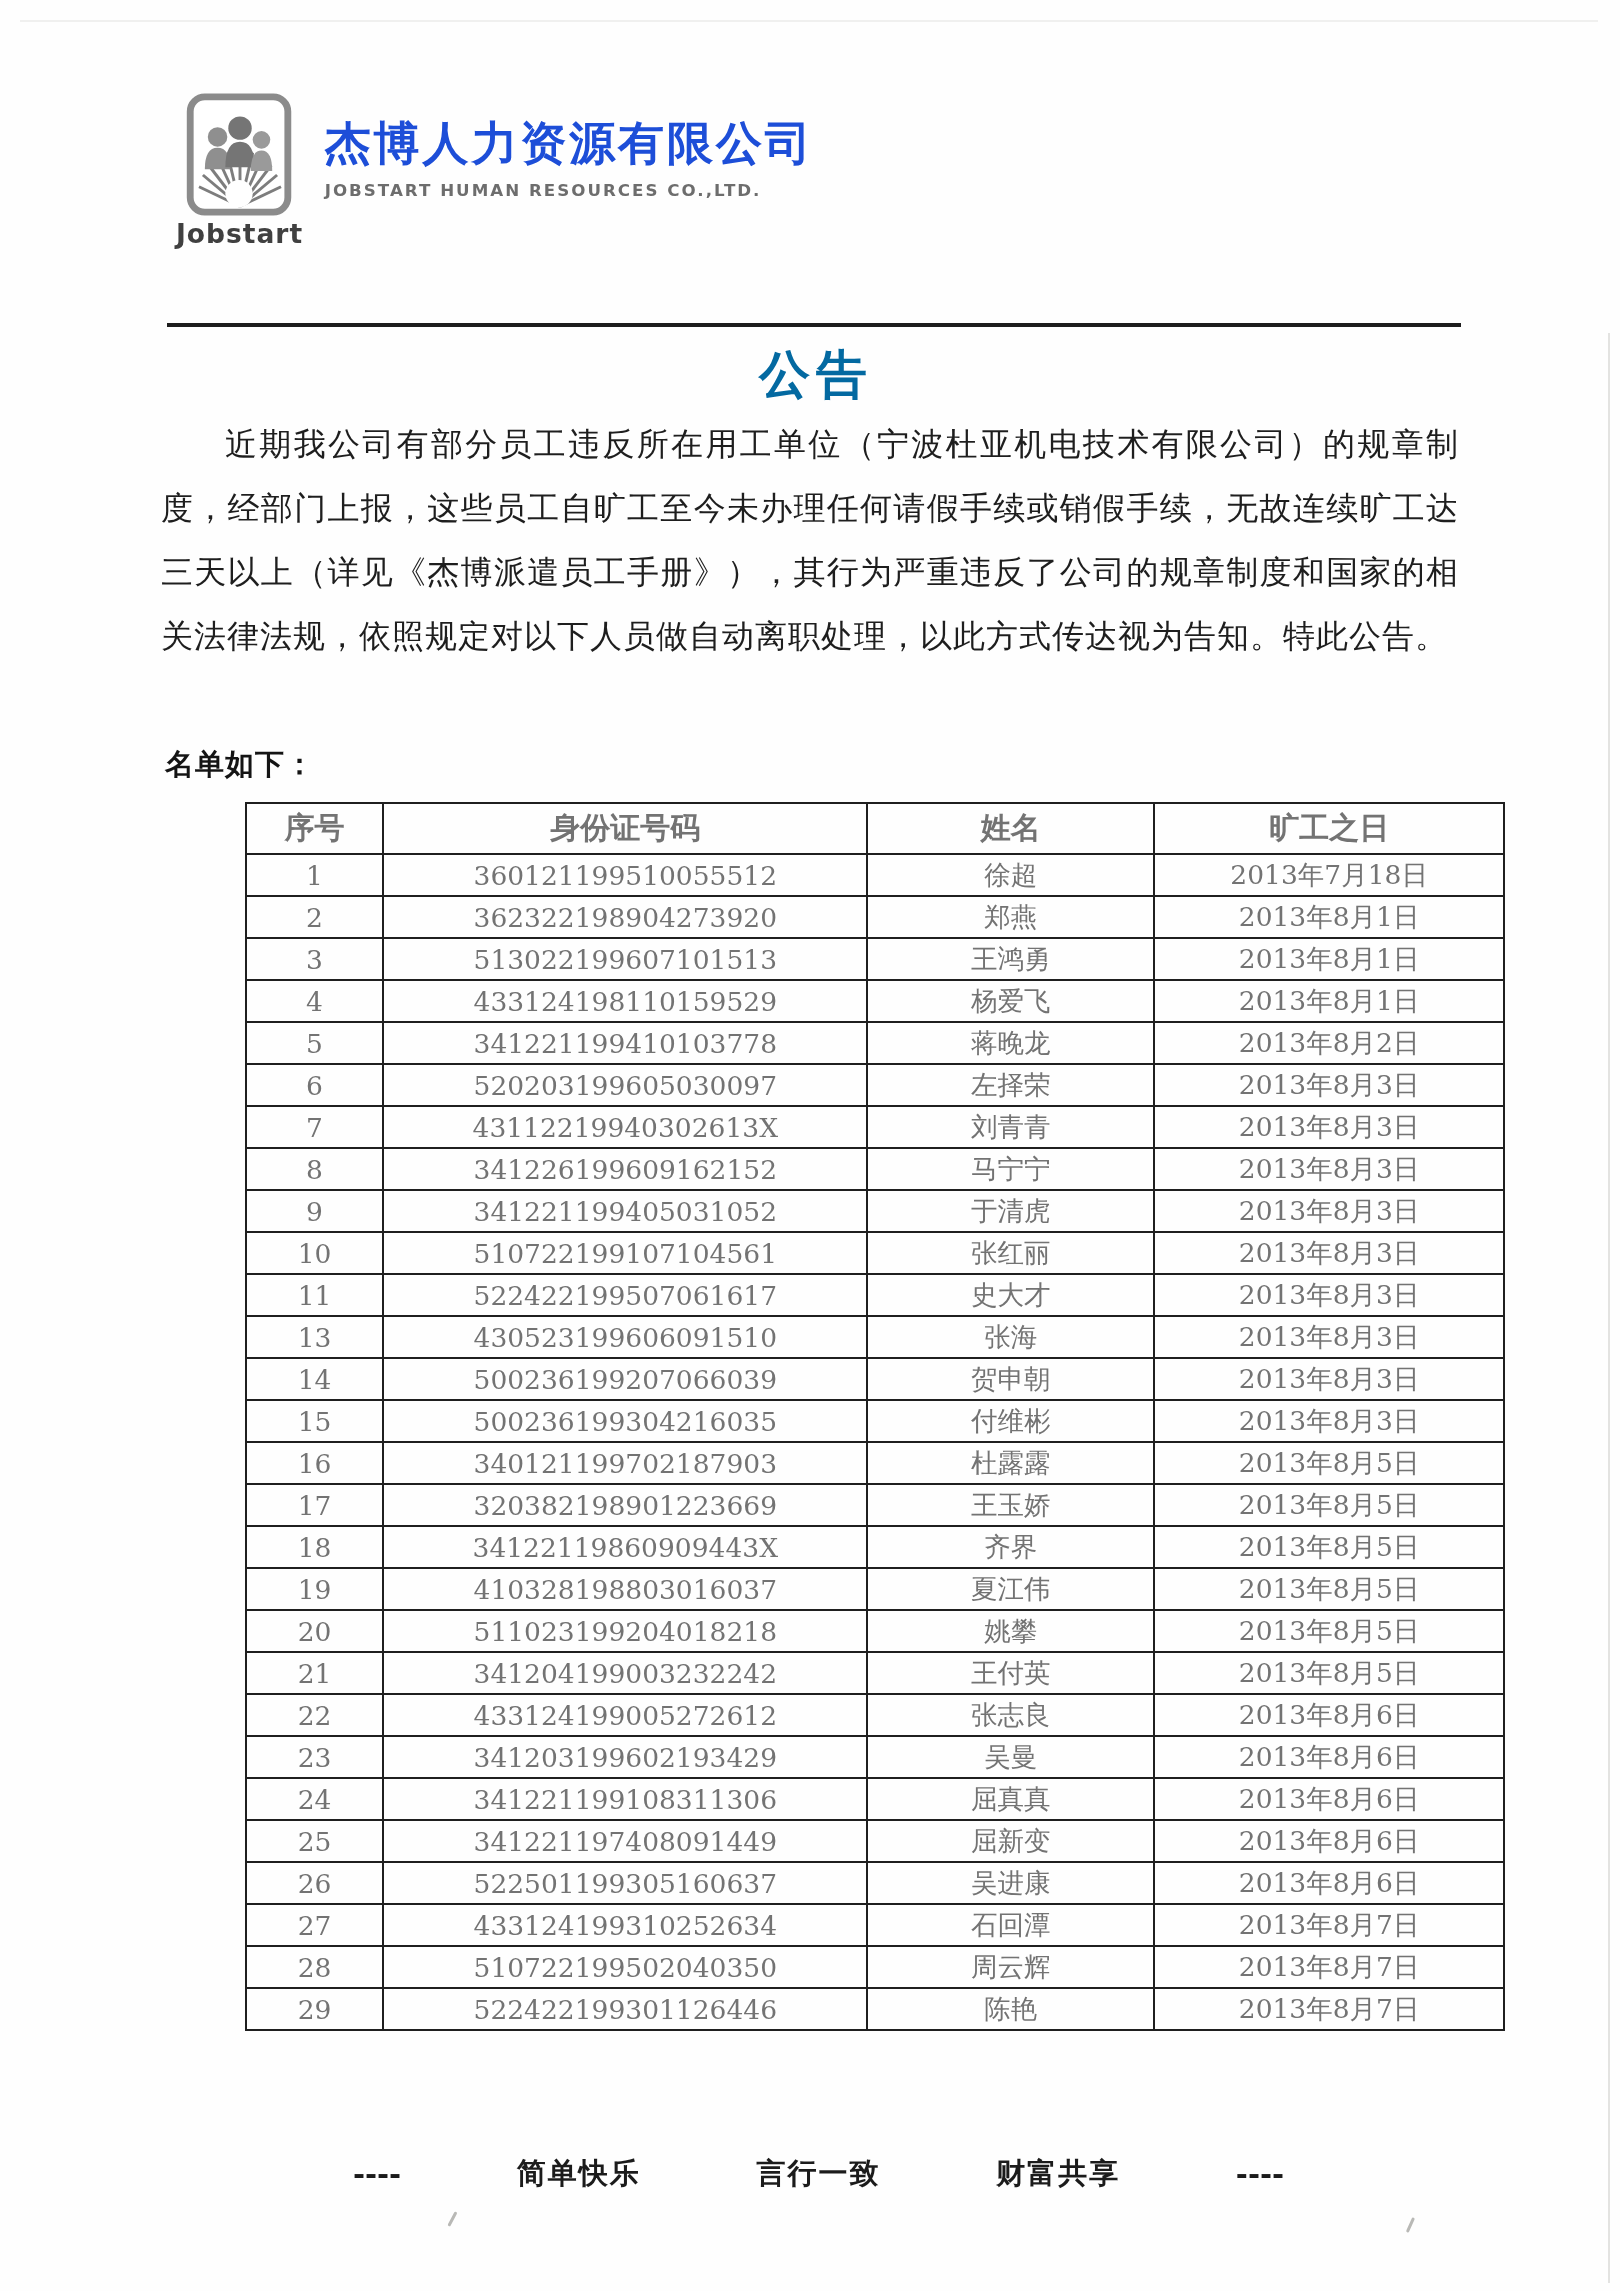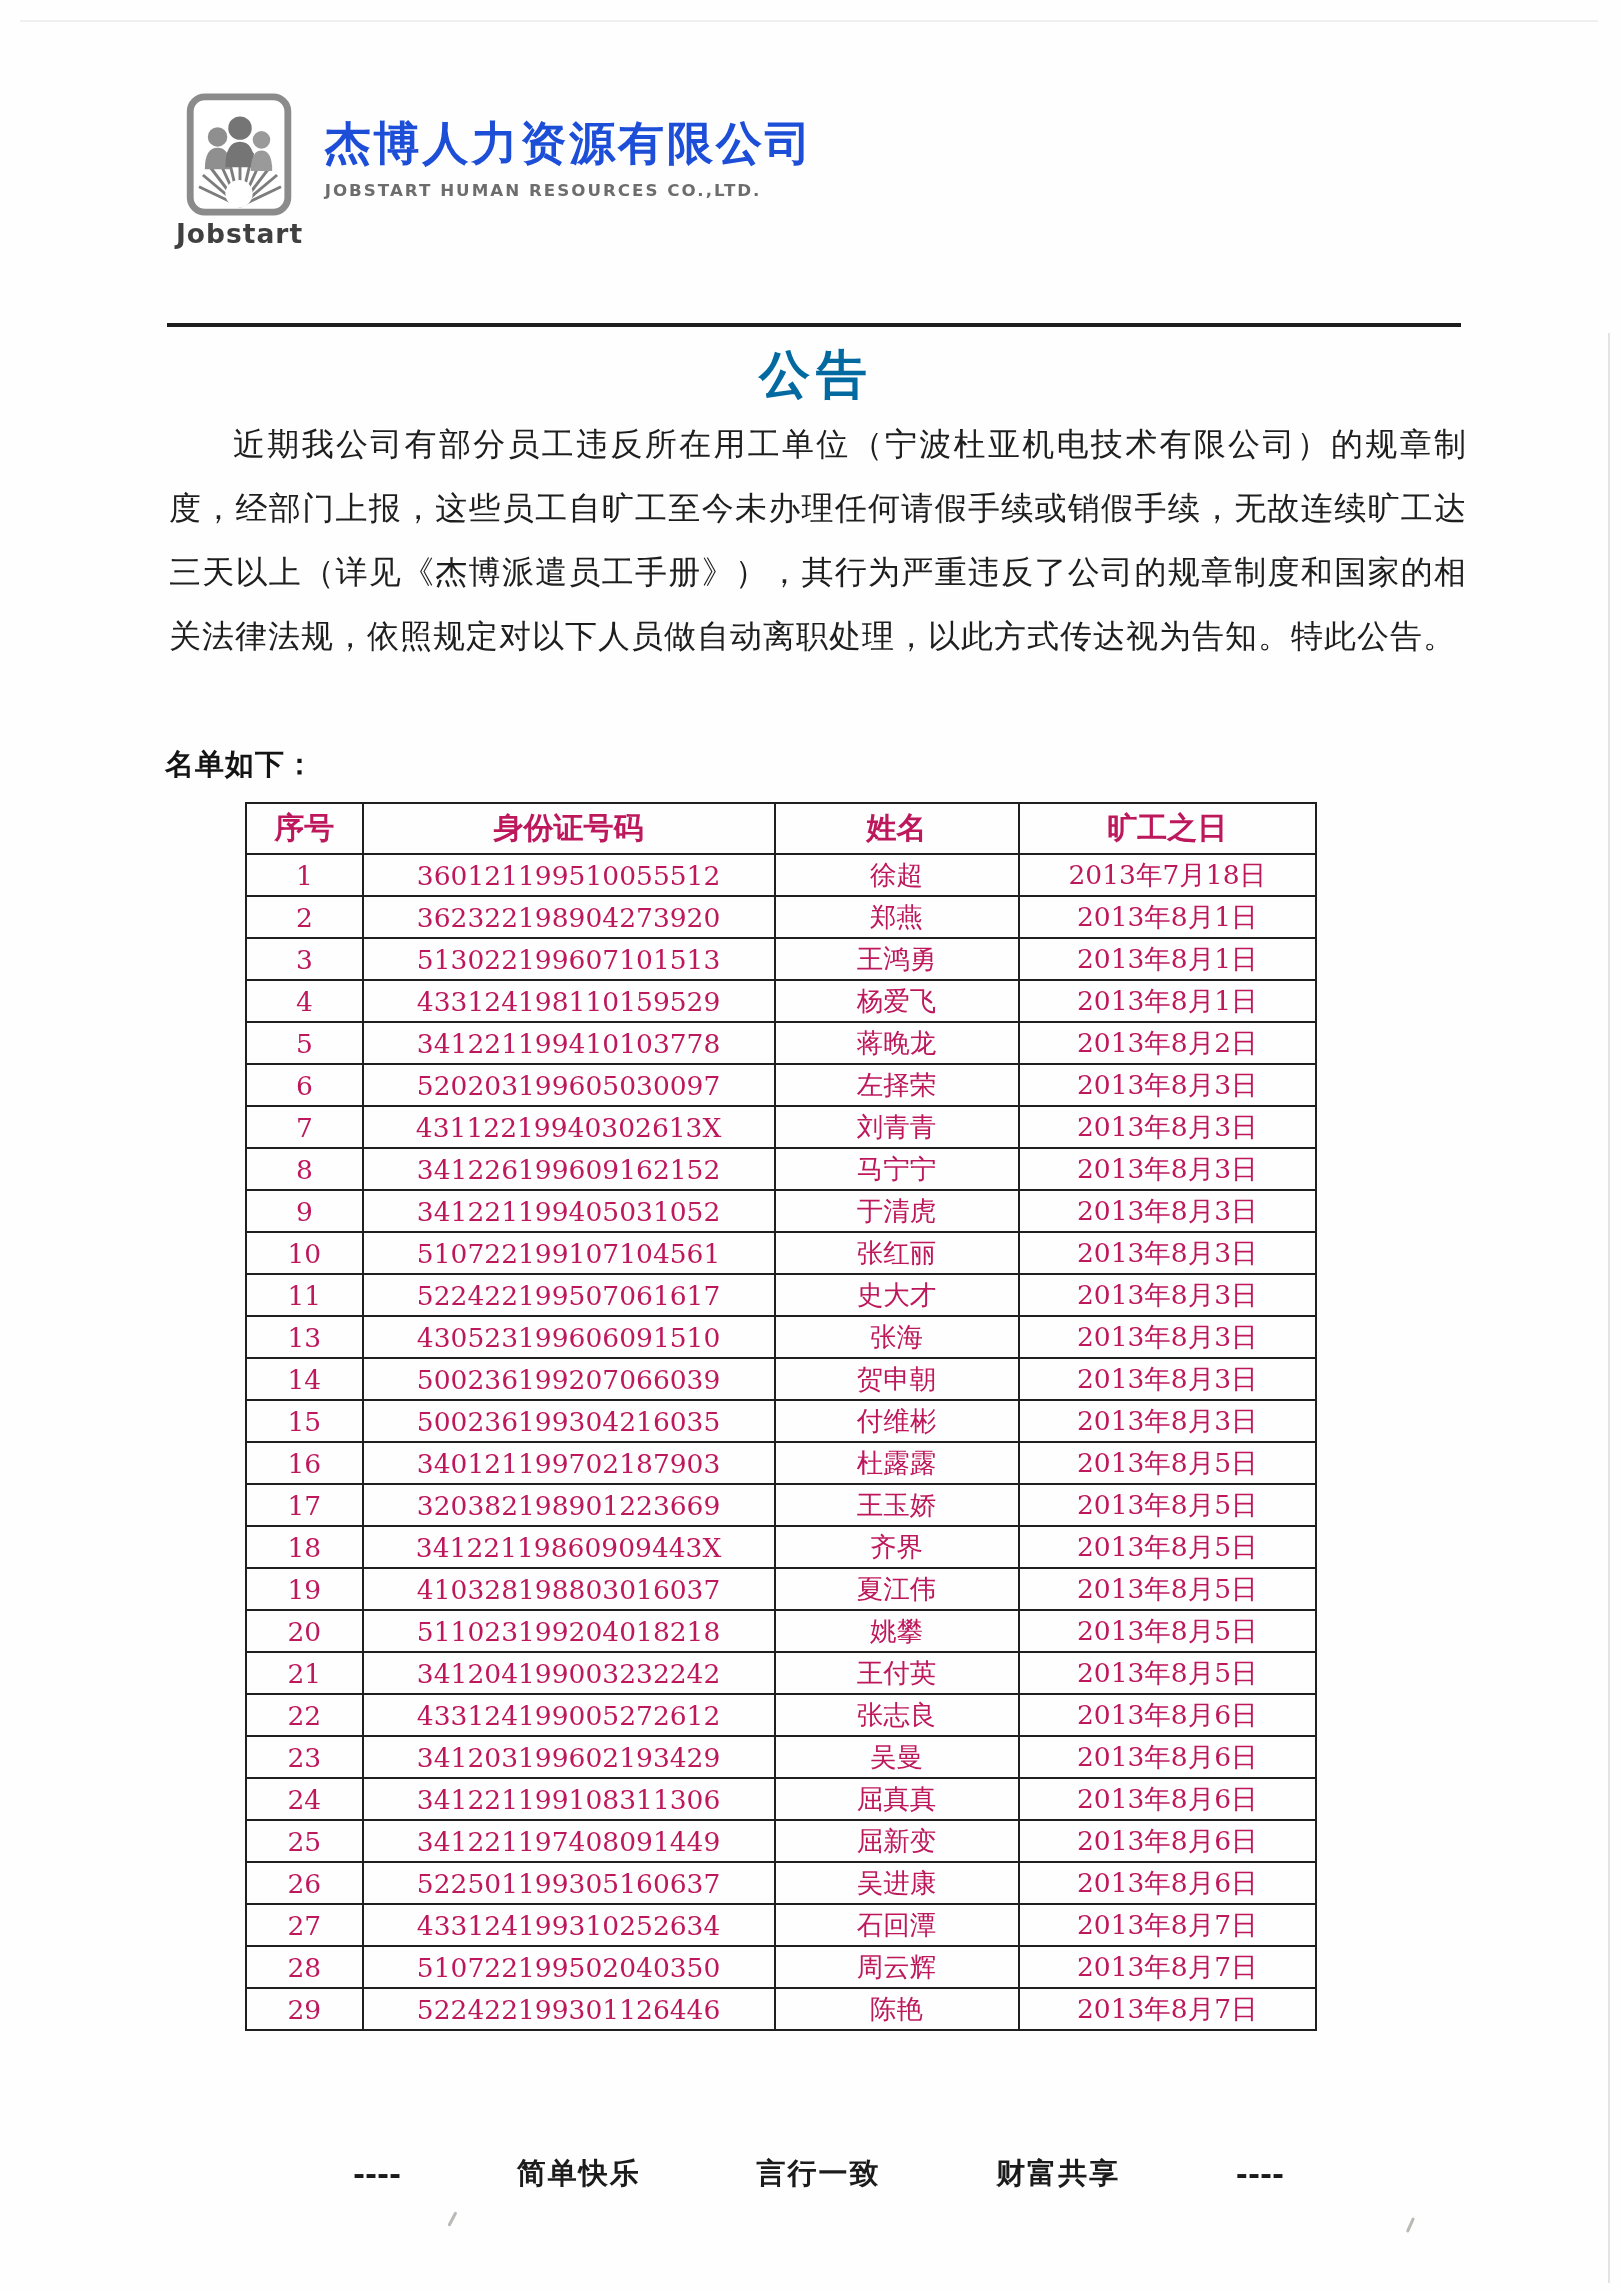--- a/index.html
+++ b/index.html
@@ -37,35 +37,35 @@
   }
 
   .rule{position:absolute;left:167px;top:323px;width:1294px;height:3.9px;background:#1d1d1d;}
 
   .doc-title{
     position:absolute;left:169px;top:341px;width:1294px;
     text-align:center;font-size:51px;font-weight:bold;letter-spacing:5.9px;color:#0369a1;
   }
 
   .body-par{
-    position:absolute;left:169px;top:412px;width:1298px;
+    position:absolute;left:161px;top:412px;width:1298px;
     font-size:32px;line-height:64px;letter-spacing:1px;
     text-align:justify;text-indent:2em;color:#1e1e1e;margin:0;
   }
 
   .list-label{
     position:absolute;left:165px;top:745px;
     font-size:29px;font-weight:bold;color:#141414;letter-spacing:1px;
   }
 
   
   table.roster{
-    position:absolute;left:245px;top:802px;width:1072px;
+    position:absolute;left:245px;top:802px;width:1260px;
     border-collapse:collapse;table-layout:fixed;
-    font-size:26.5px;color:#be185d;
+    font-size:26.5px;color:#737373;
   }
   table.roster th,table.roster td{
     border:2px solid #1f1f1f;text-align:center;vertical-align:middle;
     padding:0;overflow:hidden;white-space:nowrap;
   }
   table.roster{border:2.9px solid #161616;}
   table.roster th{height:49px;font-size:30px;font-weight:bold;border-bottom-width:2.9px;}
   table.roster td{height:40px;}
   col.c-idx{width:10.9%;}
   col.c-id{width:38.5%;}

